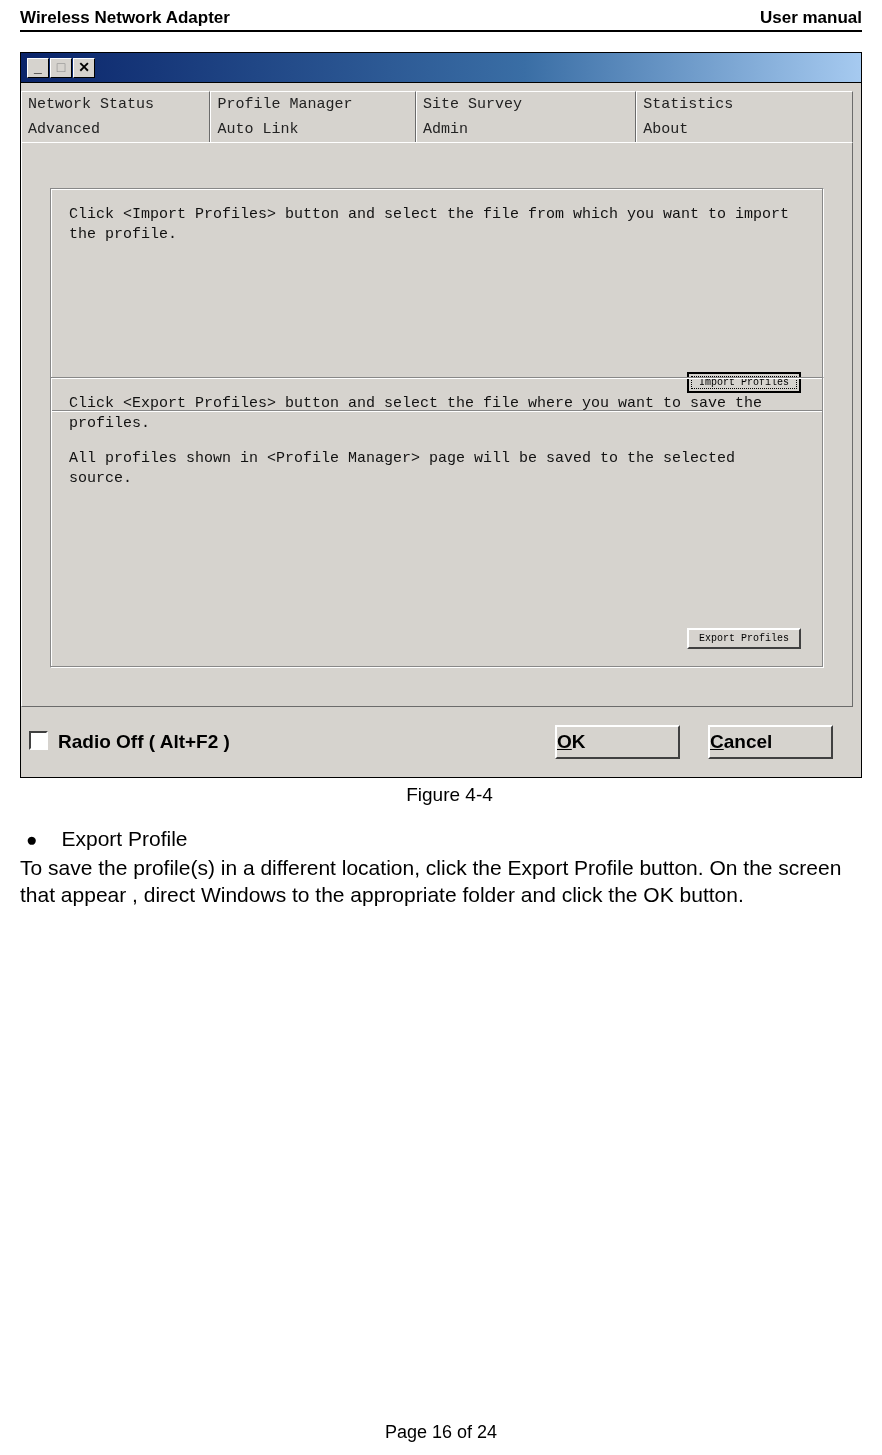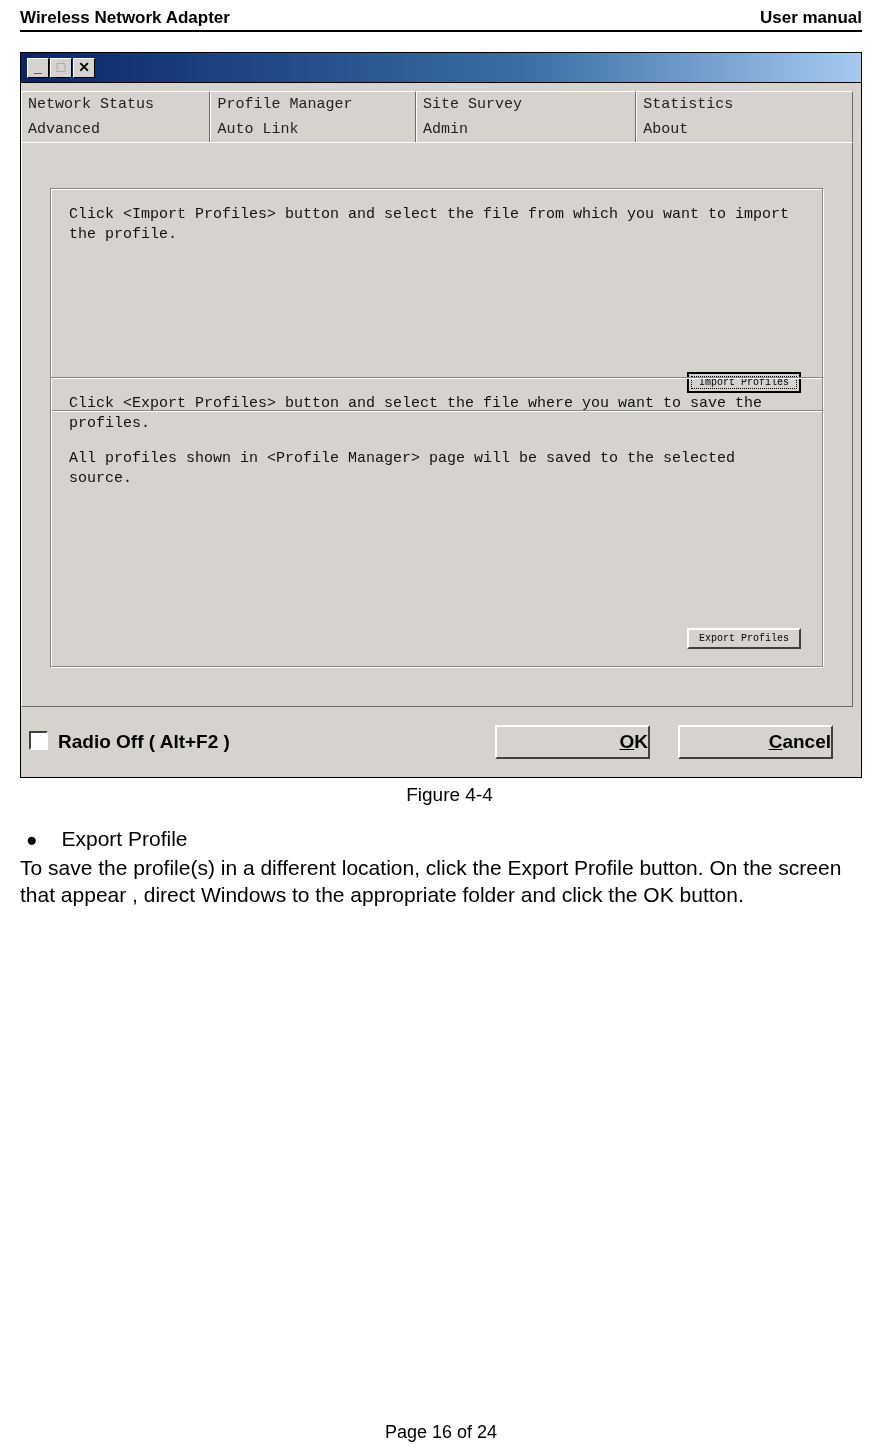--- a/index.html
+++ b/index.html
@@ -154,22 +154,22 @@
   .big-btn {
     background: #d6d3ce;
     border-top: 2px solid #fff;
     border-left: 2px solid #fff;
     border-right: 2px solid #404040;
     border-bottom: 2px solid #404040;
     font-family: Arial, sans-serif;
     font-weight: bold;
     font-size: 19px;
     padding: 4px 0;
-    width: 155px;
-    text-align: right;
+    width: 125px;
+    text-align: left;
   }
   .big-btn .u { text-decoration: underline; }
   .caption {
     text-align: center;
     font-family: Verdana, Arial, sans-serif;
     font-size: 19px;
     margin: 6px 0 20px 17px;
   }
   .body-text {
     font-family: Verdana, Arial, sans-serif;

